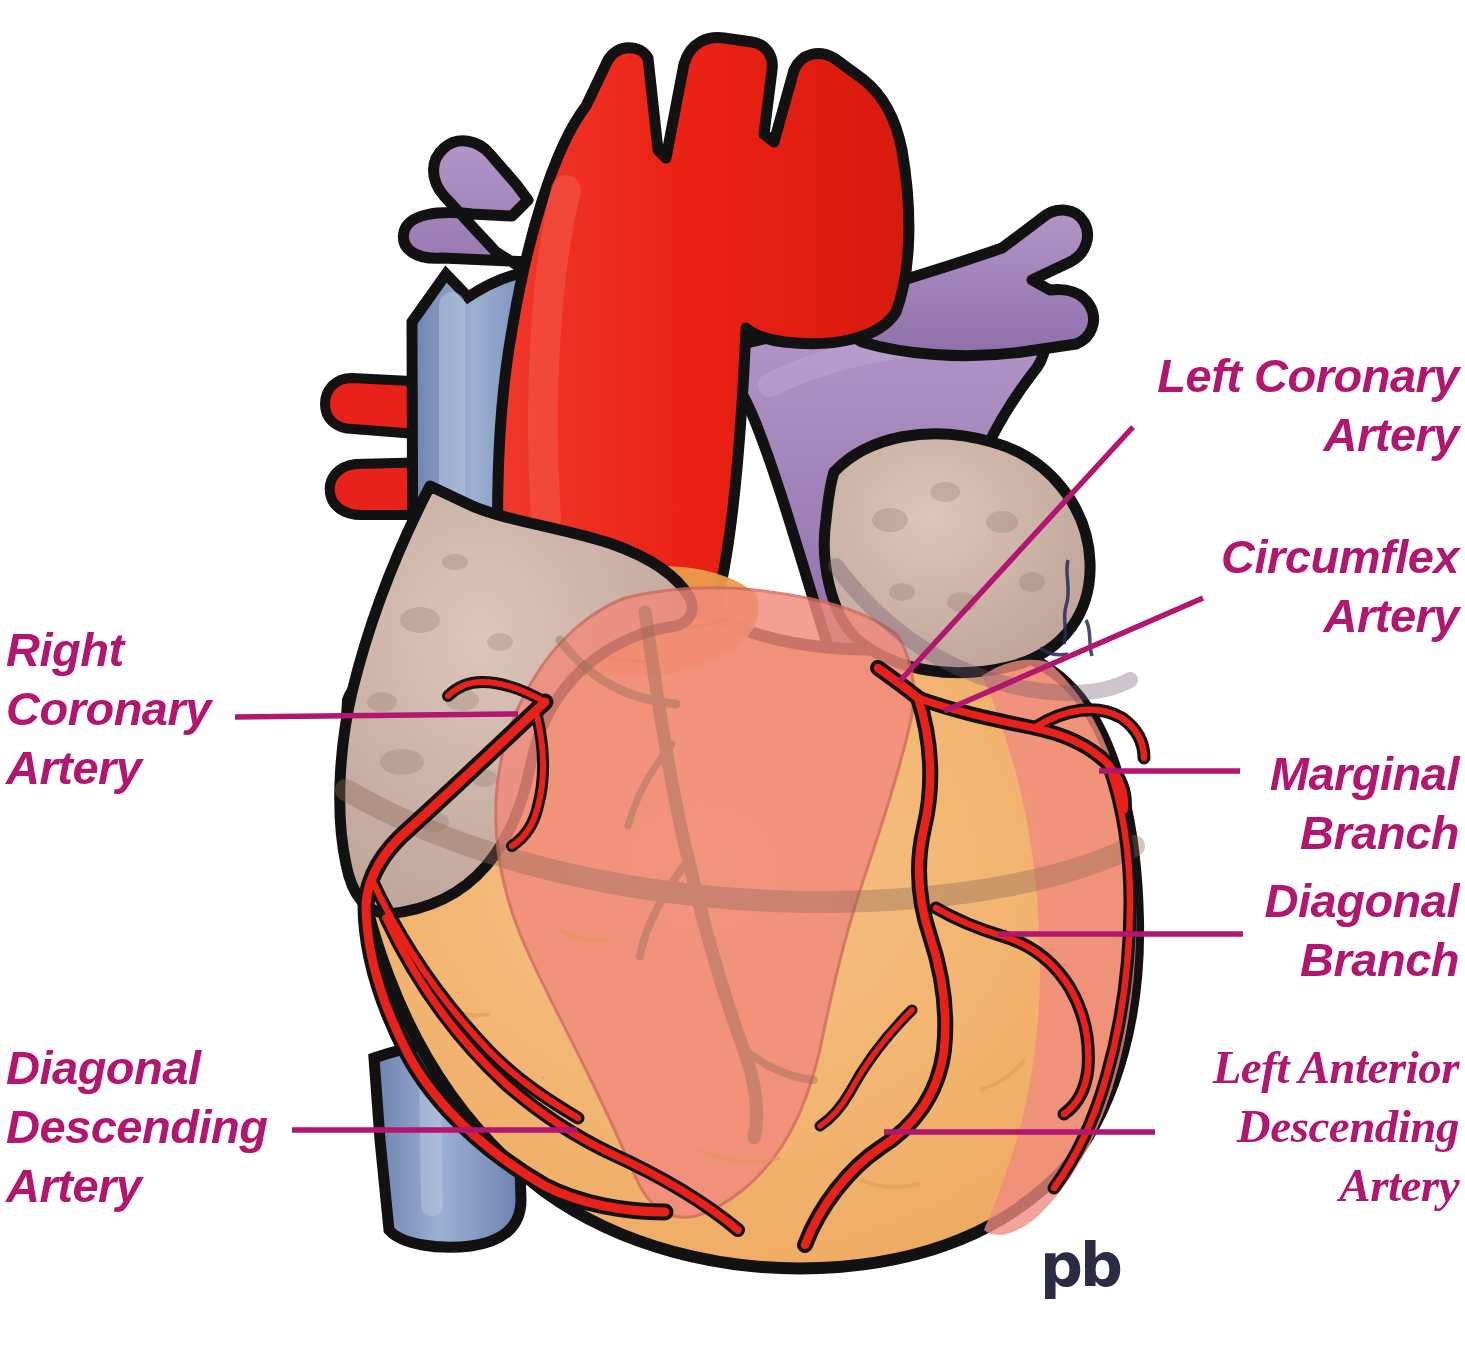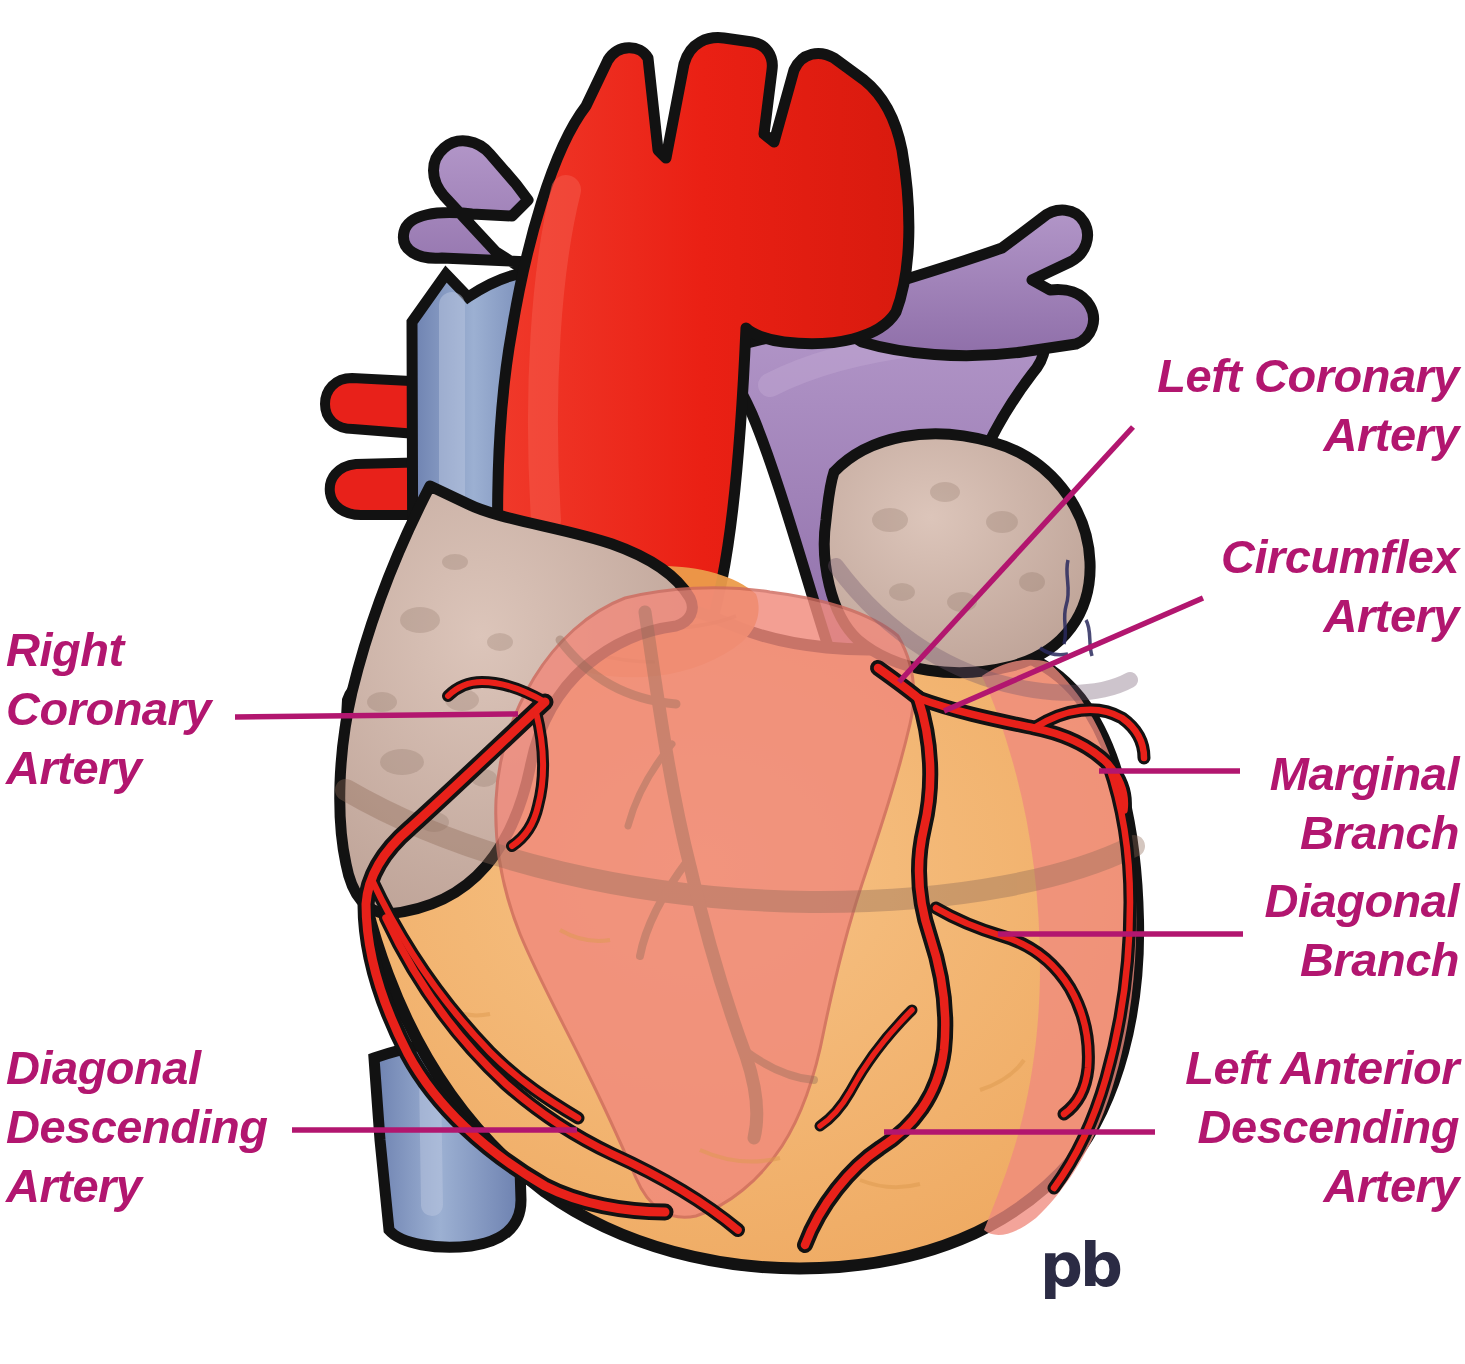--- a/index.html
+++ b/index.html
@@ -21,21 +21,21 @@
     color:#b2166f;
     white-space:nowrap;
   }
   .lbl span{display:block;}
   .lbl.right-side{right:6px;text-align:right;margin-left:20px;}
   .lbl.left-side{left:6px;text-align:left;}
   #lbl-lca{top:346px;}
   #lbl-cx{top:527px;}
   #lbl-mb{top:744px;}
   #lbl-db{top:871px;font-style:italic;}
-  #lbl-lad{top:1038px;}
+  #lbl-lad{top:1038px;font-family:Liberation Serif, serif;}
   #lbl-rca{top:620px;}
   #lbl-pda{top:1038px;}
 </style>
 </head>
 <body>
 
 <div id="stage">
 
   <svg id="art" width="1465" height="1364" viewBox="0 0 1465 1364">
     <defs>

